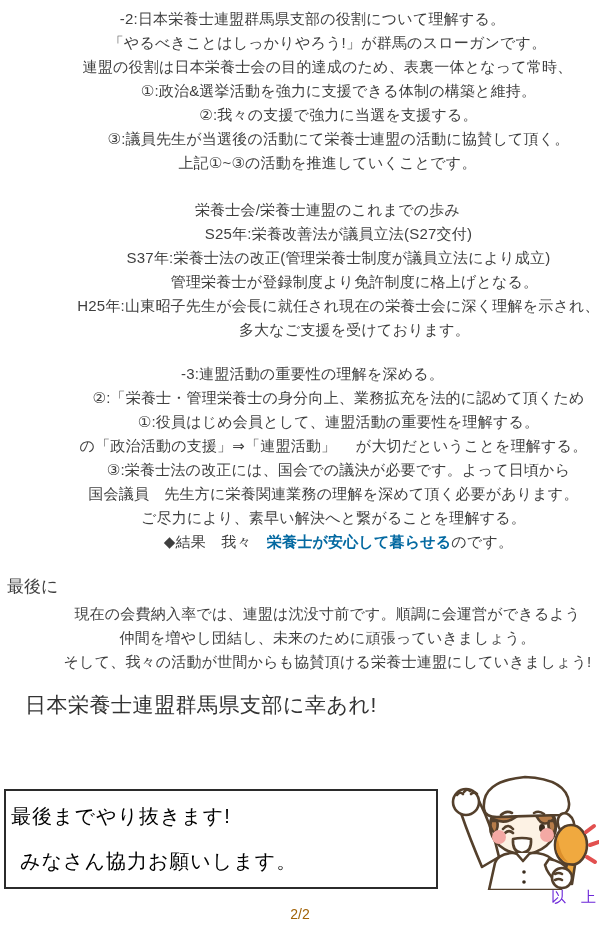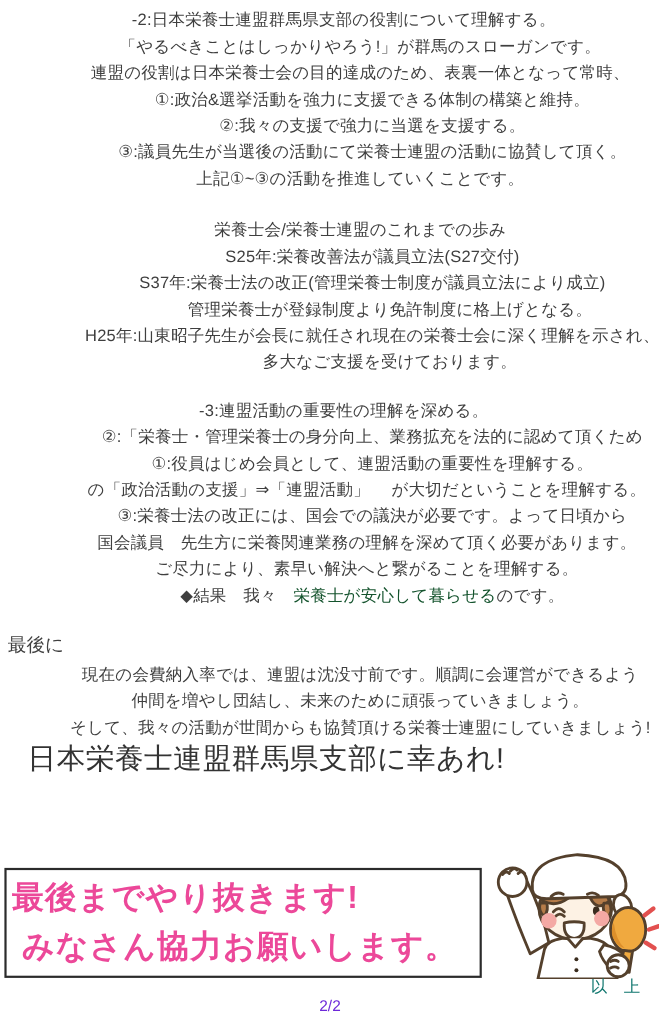--- a/index.html
+++ b/index.html
@@ -10,31 +10,31 @@
   }
   .ln{height:24px;line-height:24px;font-size:15px;white-space:nowrap;letter-spacing:.2px;text-align:center;}
   .i0{padding-left:25px}
   .i1{padding-left:55px}
   .i2{padding-left:77px}
   .i2b{padding-left:67px}
   .i3{padding-left:109px}
   .g1{height:23px}
   .g2{height:20px}
   .closing-head{margin-top:18px;padding-left:7px;font-size:17px;line-height:30px;white-space:nowrap;}
-  .cheer{padding-left:25px;font-size:26px;line-height:31px;white-space:nowrap;color:#333333;letter-spacing:.5px;}
-  .bold{font-weight:normal;color:#14532d;}
+  .cheer{padding-left:25px;font-size:21px;line-height:31px;white-space:nowrap;color:#333333;letter-spacing:.5px;margin-top:15px;}
+  .bold{font-weight:bold;color:#0369a1;}
   .pledge{
     position:absolute;left:4px;top:789px;width:434px;height:100px;
     border:2px solid #2b2b2b;box-sizing:border-box;padding:3px 0 0 5px;background:#ffffff;
   }
-  .pledge .pl{font-size:29px;font-weight:bold;color:#ec4899;line-height:45px;white-space:nowrap;letter-spacing:1px;}
+  .pledge .pl{font-size:20px;font-weight:normal;color:#000000;line-height:45px;white-space:nowrap;letter-spacing:1px;}
   .pledge .pl2{padding-left:9px;}
   .mascot{position:absolute;left:449px;top:769px;width:150px;height:121px;}
-  .ijou{position:absolute;top:888px;right:18px;font-size:15px;color:#0f766e;white-space:nowrap;}
-  .pageno{position:absolute;top:906px;left:0;width:100%;text-align:center;font-size:14px;color:#6d28d9;}
+  .ijou{position:absolute;top:888px;right:4px;font-size:15px;color:#6d28d9;white-space:nowrap;}
+  .pageno{position:absolute;top:906px;left:0;width:100%;text-align:center;font-size:14px;color:#a16207;}
   .ol{stroke:#54402c;stroke-width:2.6;stroke-linecap:round;stroke-linejoin:round;fill:none;}
 </style>
 </head>
 <body>
 
 <div class="doc">
 
   <div class="ln i0">-2:日本栄養士連盟群馬県支部の役割について理解する。</div>
   <div class="ln i1">「やるべきことはしっかりやろう!」が群馬のスローガンです。</div>
   <div class="ln i1">連盟の役割は日本栄養士会の目的達成のため、表裏一体となって常時、</div>

